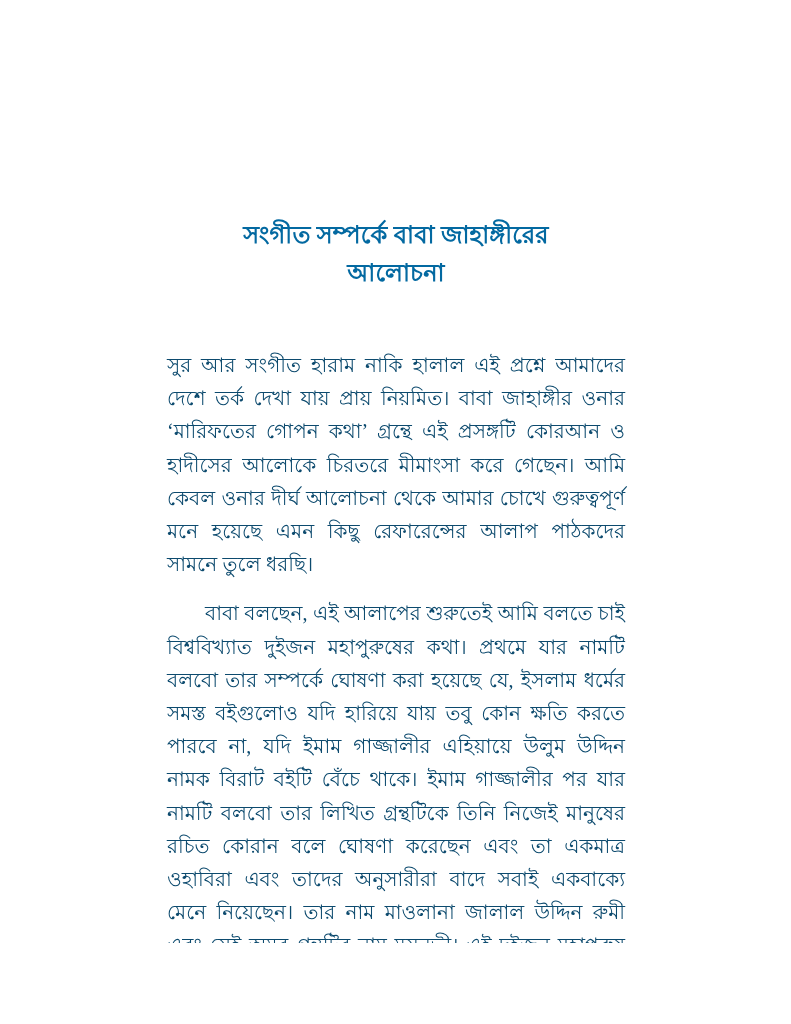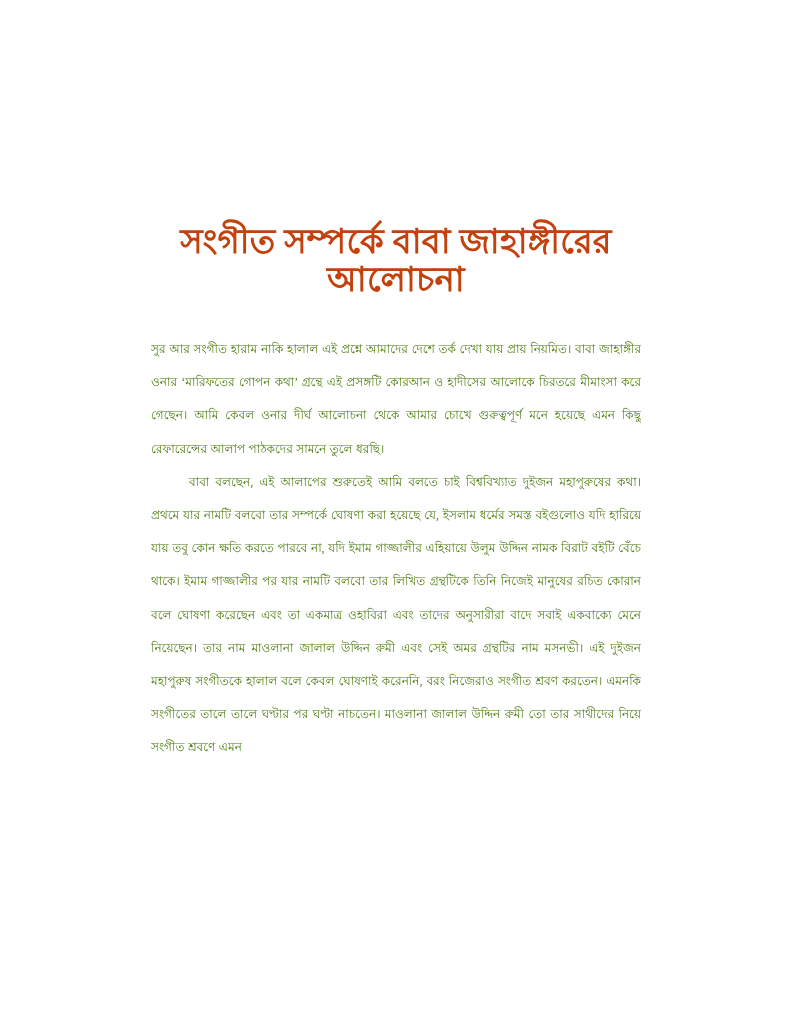--- a/index.html
+++ b/index.html
@@ -20,42 +20,42 @@
     -webkit-font-smoothing: antialiased;
   }
 
   
   .doc-title {
     position: absolute;
     left: 151px;
     top: 200px;
     width: 490px;
     text-align: center;
-    font-size: 34px;
+    font-size: 24px;
     font-weight: 700;
     line-height: 38px;
     letter-spacing: 0.2px;
-    color: #c2410c;
+    color: #0369a1;
   }
 
   
   .body-block {
     position: absolute;
     left: 151px;
     top: 333px;
     width: 490px;
   }
 
   .para {
-    margin: 0;
+    margin: 16px;
     text-align: justify;
     text-justify: inter-word;
-    font-size: 12px;
+    font-size: 20px;
     line-height: 33.2px;
-    color: #4d7c0f;
+    color: #0c4a6e;
     word-spacing: 0.5px;
   }
 
   .para.indented {
     text-indent: 38px;
   }
 
   .para + .para {
     margin-top: 0;
   }

